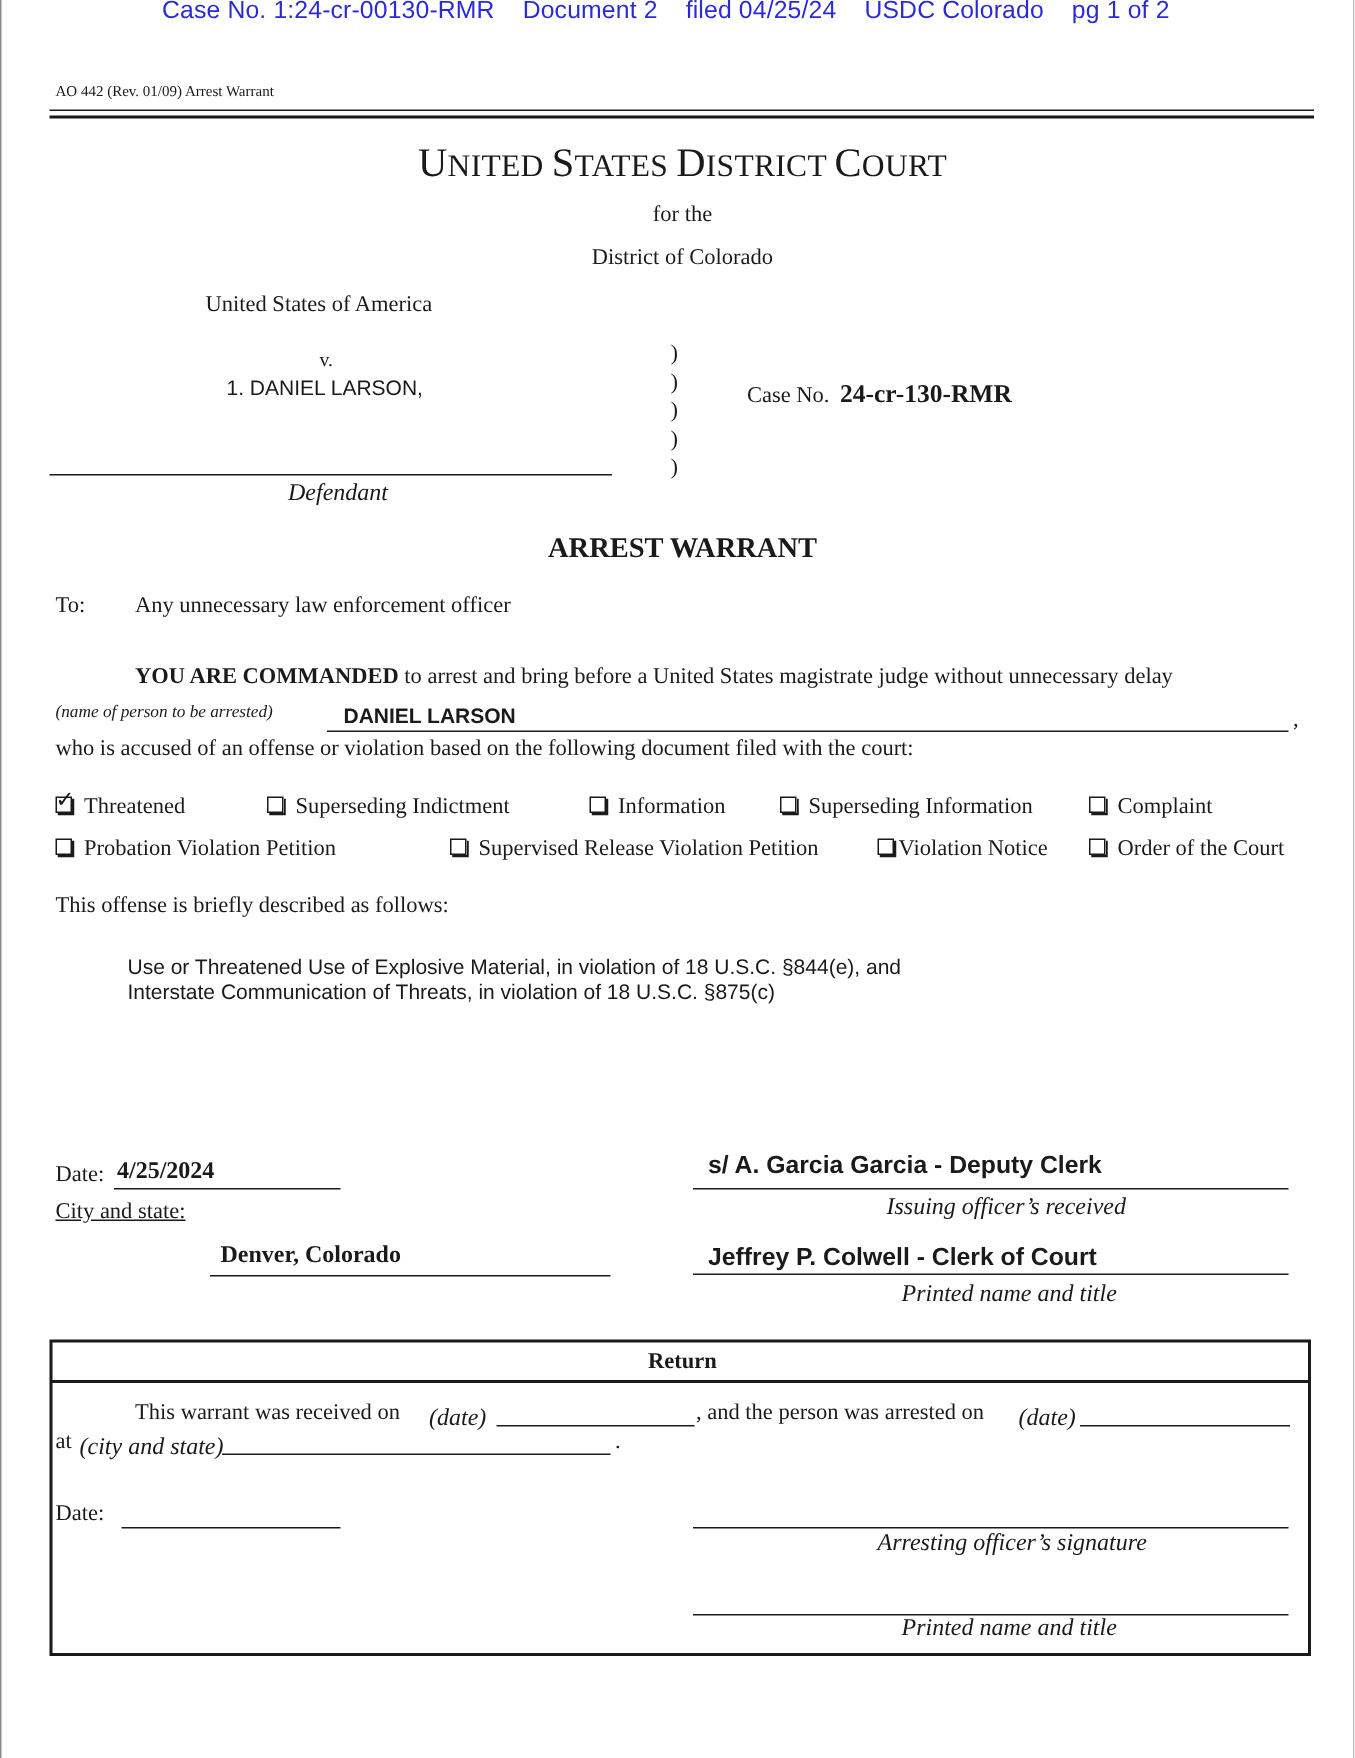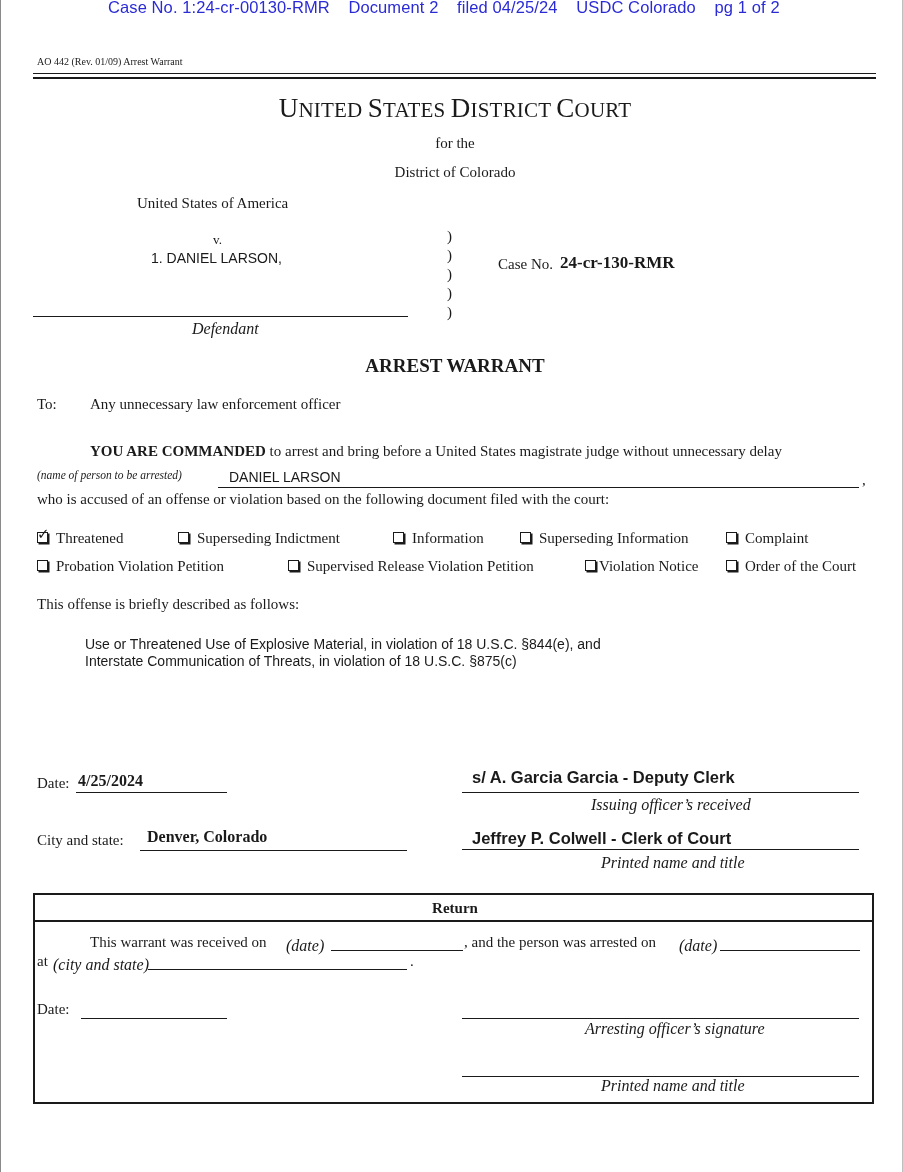--- a/index.html
+++ b/index.html
@@ -61,48 +61,48 @@
 </div>
 <div class="abs" style="left:498px; top:256px; font-size:15px;">Case No.</div>
 <div class="abs bold" style="left:560px; top:253px; font-size:17px;">24-cr-130-RMR</div>
 
 <div class="abs center bold" style="top:355px; font-size:19px;">ARREST WARRANT</div>
 <div class="abs sm" style="left:37px; top:396px;">To:</div>
 <div class="abs sm" style="left:90px; top:396px;">Any unnecessary law enforcement officer</div>
 
 <div class="abs sm" style="left:90px; top:443px;"><span class="bold">YOU ARE COMMANDED</span><span> to arrest and bring before a United States magistrate judge without unnecessary delay</span></div>
 <div class="abs" style="left:37px; top:469px; font-style:italic; font-size:11.5px;">(name of person to be arrested)</div>
-<div class="abs sans" style="left:229px; top:469px; font-size:14px;">DANIEL LARSON</div>
+<div class="abs sans" style="left:229px; top:469px; font-size:14px;font-weight:bold;">DANIEL LARSON</div>
 <div class="hline" style="left:218px; top:487px; width:641px;"></div>
 <div class="abs sm" style="left:862px; top:472px;">,</div>
 <div class="abs sm" style="left:37px; top:491px;">who is accused of an offense or violation based on the following document filed with the court:</div>
 
 <div class="opt" style="left:37px; top:530px;"><span class="cb checked"></span><span>Threatened</span></div>
 <div class="opt" style="left:178px; top:530px;"><span class="cb"></span><span>Superseding Indictment</span></div>
 <div class="opt" style="left:393px; top:530px;"><span class="cb"></span><span>Information</span></div>
 <div class="opt" style="left:520px; top:530px;"><span class="cb"></span><span>Superseding Information</span></div>
 <div class="opt" style="left:726px; top:530px;"><span class="cb"></span><span>Complaint</span></div>
 <div class="opt" style="left:37px; top:558px;"><span class="cb"></span><span>Probation Violation Petition</span></div>
-<div class="opt" style="left:288px; top:558px;"><span class="cb"></span><span>Supervised Release Violation Petition</span></div>
+<div class="opt" style="left:300px; top:558px;"><span class="cb"></span><span>Supervised Release Violation Petition</span></div>
 <div class="opt" style="left:585px; top:558px;"><span class="cb" style="margin-right:3px;"></span><span>Violation Notice</span></div>
 <div class="opt" style="left:726px; top:558px;"><span class="cb"></span><span>Order of the Court</span></div>
 
 <div class="abs sm" style="left:37px; top:596px;">This offense is briefly described as follows:</div>
 <div class="abs sans" style="left:85px; top:636px; font-size:14px;">Use or Threatened Use of Explosive Material, in violation of 18 U.S.C. §844(e), and</div>
 <div class="abs sans" style="left:85px; top:653px; font-size:14px;">Interstate Communication of Threats, in violation of 18 U.S.C. §875(c)</div>
 
 <div class="abs sm" style="left:37px; top:775px;">Date:</div>
 <div class="abs bold" style="left:78px; top:772px; font-size:16px;">4/25/2024</div>
 <div class="hline" style="left:76px; top:792px; width:151px;"></div>
 
 <div class="abs sans bold" style="left:472px; top:768px; font-size:16.5px;">s/ A. Garcia Garcia - Deputy Clerk</div>
 <div class="hline" style="left:462px; top:792px; width:397px;"></div>
 <div class="abs italic-sm" style="left:591px; top:796px;">Issuing officer’s received</div>
 
-<div class="abs sm" style="left:37px; top:832px;">City and state:</div>
+<div class="abs sm" style="left:37px; top:800px;text-decoration:underline;">City and state:</div>
 <div class="abs bold" style="left:147px; top:828px; font-size:16px;">Denver, Colorado</div>
 <div class="hline" style="left:140px; top:850px; width:267px;"></div>
 
 <div class="abs sans bold" style="left:472px; top:829px; font-size:16.5px;text-align:center;">Jeffrey P. Colwell - Clerk of Court</div>
 <div class="hline" style="left:462px; top:849px; width:397px;"></div>
 <div class="abs italic-sm" style="left:601px; top:854px;">Printed name and title</div>
 
 <div class="box"></div>
 <div class="abs center bold" style="top:900px; font-size:15px;">Return</div>
 <div class="hline" style="left:34px; top:920px; width:840px; height:2px;"></div>

